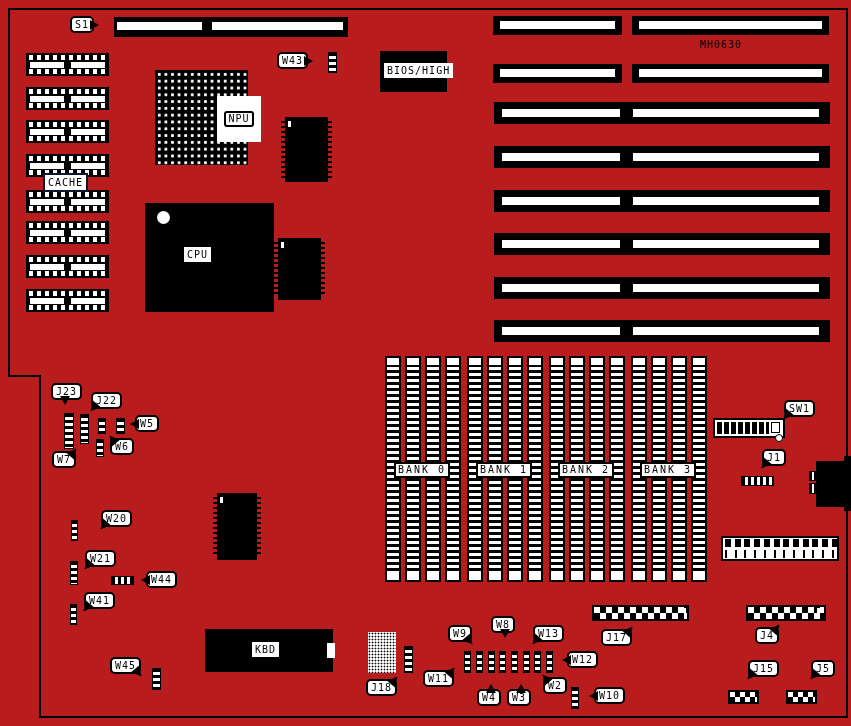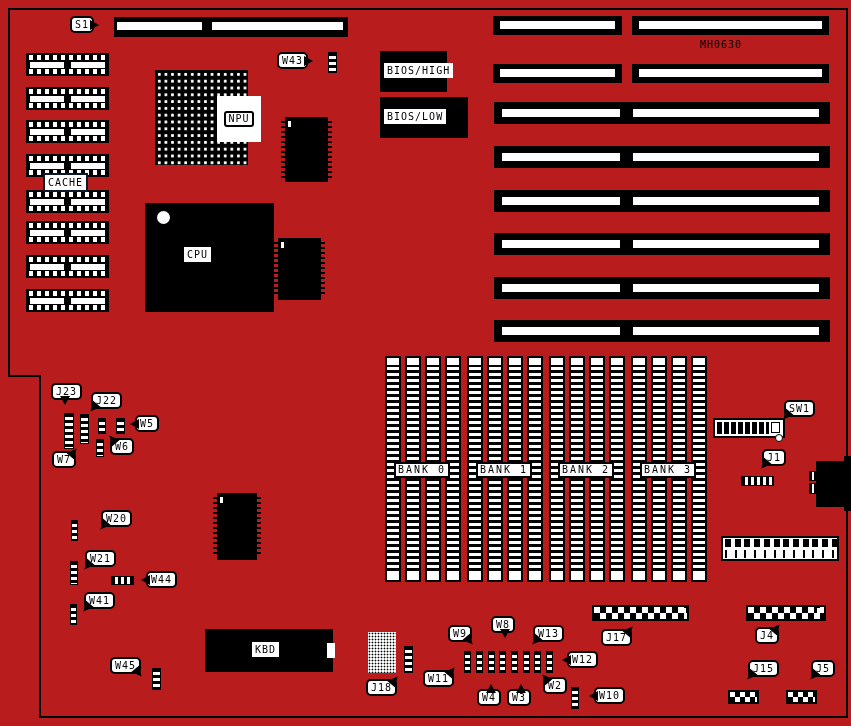--- a/index.html
+++ b/index.html
@@ -148,23 +148,20 @@
 
   <div class="jv" style="left:328px;top:52px;width:9px;height:21px"></div>
   <div class="callout" style="left:277px;top:52px">
     <span>W43</span>
     <i class="ptr pr"></i>
   </div>
 
   <div class="bar" style="left:380px;top:51px;width:67px;height:41px">
     <div class="plate" style="left:4px;top:12px">BIOS/HIGH</div>
   </div>
-  <div class="bar" style="left:380px;top:97px;width:88px;height:41px">
-    <div class="plate" style="left:4px;top:12px">BIOS/LOW</div>
-  </div>
 
   <div class="txt" style="left:700px;top:39px">MH0630</div>
 
   <div class="slot" style="left:493px;top:16px;width:129px;height:19px"></div>
   <div class="slot" style="left:632px;top:16px;width:197px;height:19px"></div>
   <div class="slot" style="left:493px;top:64px;width:129px;height:19px"></div>
   <div class="slot" style="left:632px;top:64px;width:197px;height:19px"></div>
   <div class="slotL" style="left:494px;top:102px"></div>
   <div class="slotL" style="left:494px;top:146px"></div>
   <div class="slotL" style="left:494px;top:190px"></div>

